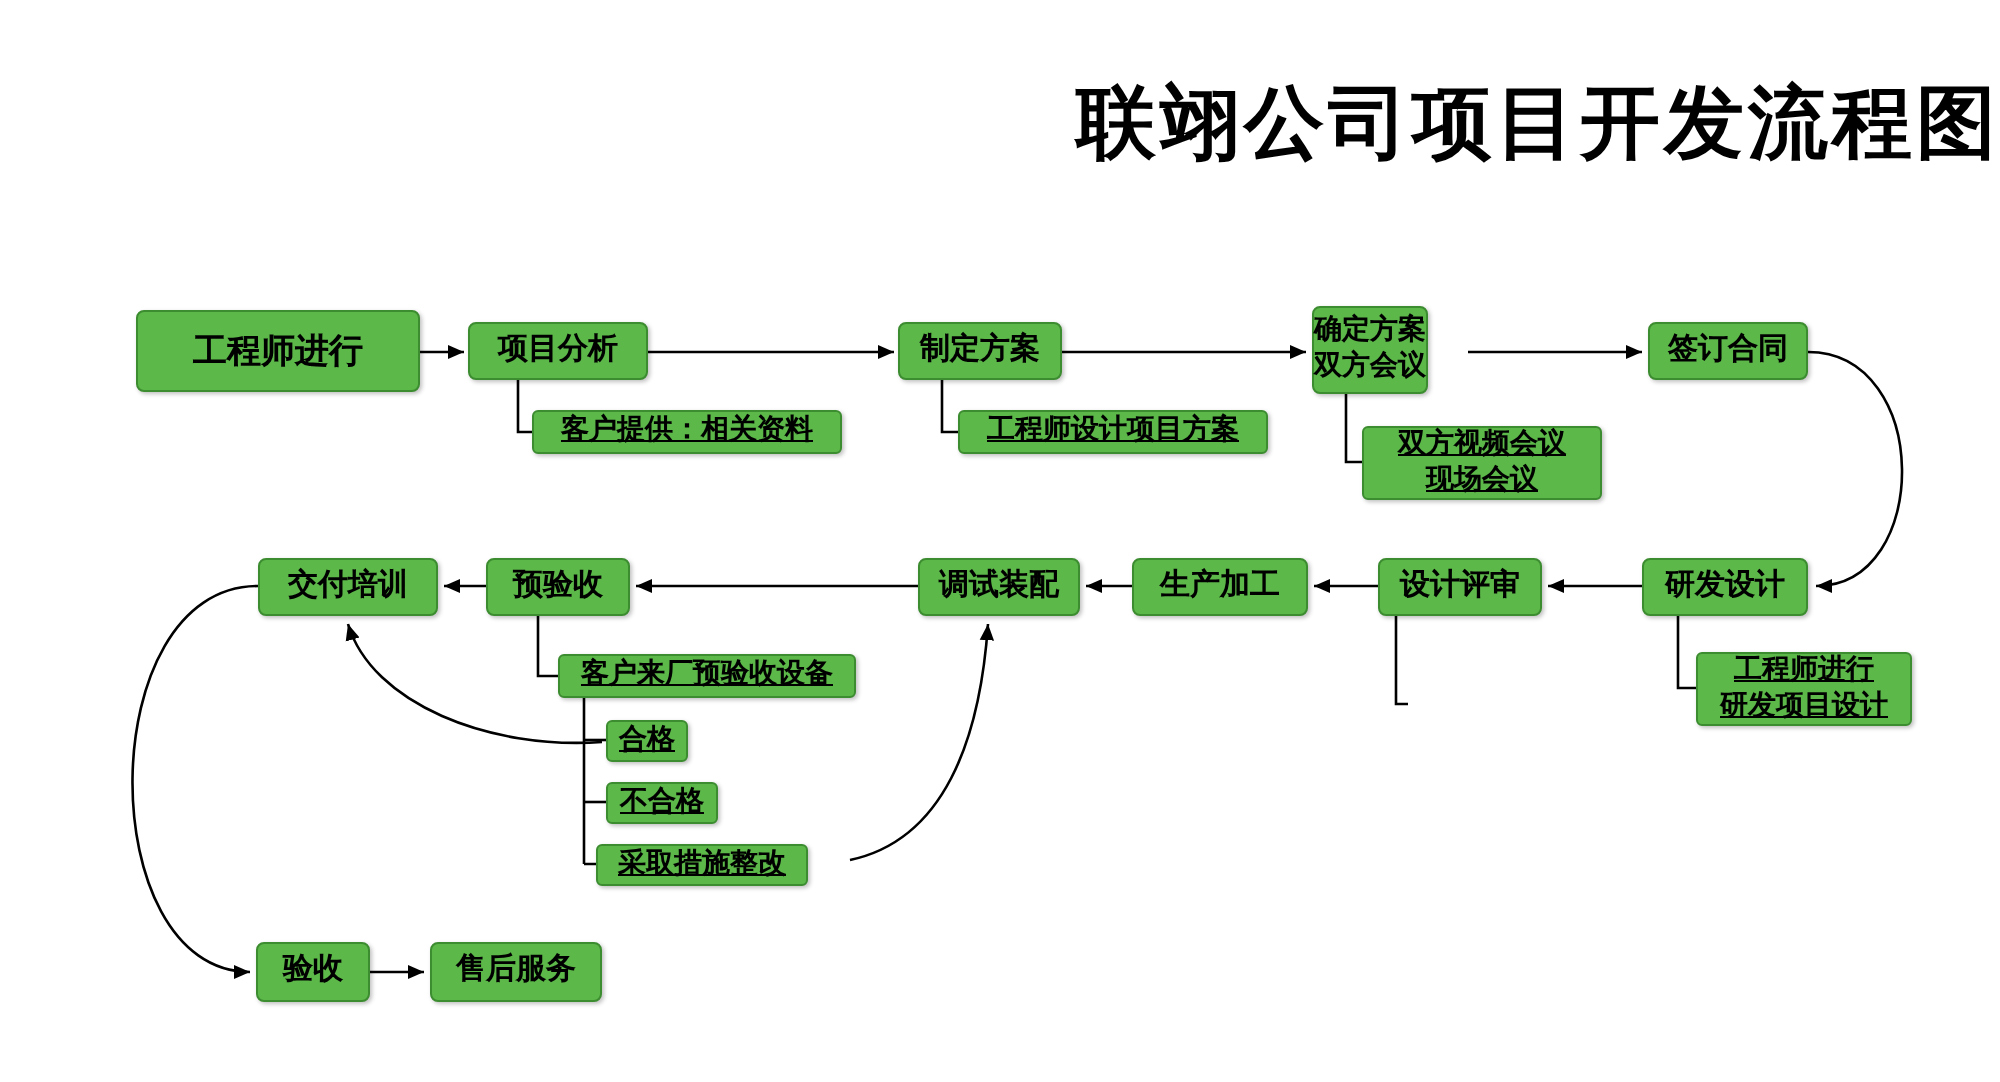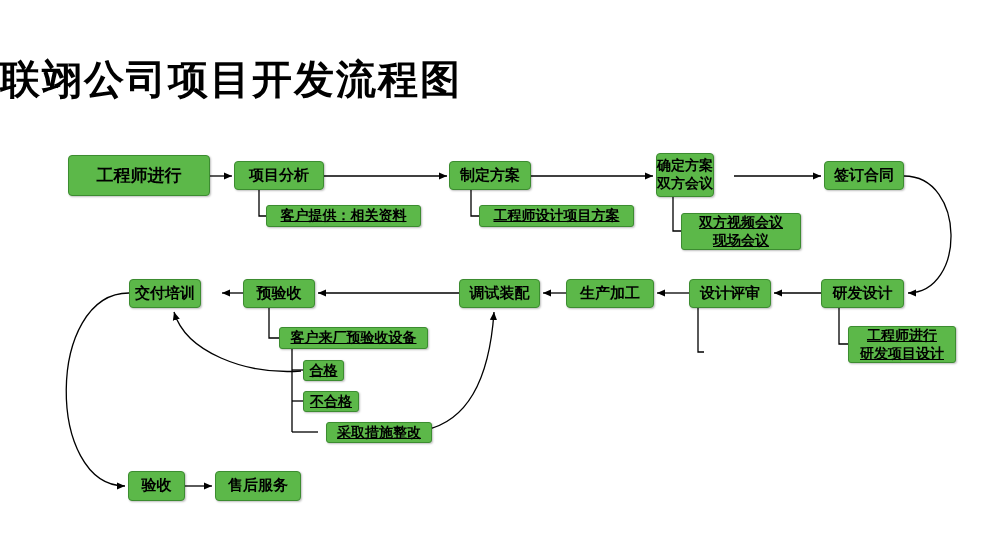--- a/index.html
+++ b/index.html
@@ -9,22 +9,22 @@
     --text:#000000;
     --background:#ffffff;
   }
   html,body{margin:0;padding:0;background:var(--background);}
   .stage{
     position:relative;width:1000px;height:541px;margin:0 auto;
     background:var(--background);overflow:hidden;
     font-family:"Liberation Serif","DejaVu Serif",serif;
   }
   .title{
-    position:absolute;top:52px;left:0;width:100%;margin:0;
-    text-align:left;font-size:40px;font-weight:bold;color:var(--text);
+    position:absolute;top:34px;left:0;width:100%;margin:0;
+    text-align:right;font-size:40px;font-weight:bold;color:var(--text);
     letter-spacing:2px;
   }
   svg.wires{position:absolute;left:0;top:0;width:1000px;height:541px;pointer-events:none;}
   svg.wires path.ln{stroke:var(--line);stroke-width:1.3;fill:none;}
   svg.wires .ah-fill{fill:var(--line);}
   .box{
     position:absolute;box-sizing:border-box;
     background:var(--box-fill);border:1px solid var(--box-border);border-radius:4px;
     display:flex;align-items:center;justify-content:center;
     color:var(--text);font-weight:bold;text-align:center;
@@ -83,30 +83,30 @@
   <div class="box" style="left:449px;top:161px;width:82px;height:29px">制定方案</div>
   <div class="box sm" style="left:656px;top:153px;width:58px;height:44px">确定方案
 双方会议</div>
   <div class="box" style="left:824px;top:161px;width:80px;height:29px">签订合同</div>
 
   <div class="box ann" style="left:266px;top:205px;width:155px;height:22px">客户提供：相关资料</div>
   <div class="box ann" style="left:479px;top:205px;width:155px;height:22px">工程师设计项目方案</div>
   <div class="box ann" style="left:681px;top:213px;width:120px;height:37px">双方视频会议
 现场会议</div>
 
-  <div class="box" style="left:129px;top:279px;width:72px;height:29px">交付培训</div>
+  <div class="box" style="left:129px;top:279px;width:90px;height:29px">交付培训</div>
   <div class="box" style="left:243px;top:279px;width:72px;height:29px">预验收</div>
   <div class="box" style="left:459px;top:279px;width:81px;height:29px">调试装配</div>
   <div class="box" style="left:566px;top:279px;width:88px;height:29px">生产加工</div>
   <div class="box" style="left:689px;top:279px;width:82px;height:29px">设计评审</div>
   <div class="box" style="left:821px;top:279px;width:83px;height:29px">研发设计</div>
 
   <div class="box ann" style="left:279px;top:327px;width:149px;height:22px">客户来厂预验收设备</div>
   <div class="box ann" style="left:303px;top:360px;width:41px;height:21px">合格</div>
   <div class="box ann" style="left:303px;top:391px;width:56px;height:21px">不合格</div>
-  <div class="box ann" style="left:326px;top:422px;width:106px;height:21px">采取措施整改</div>
+  <div class="box ann" style="left:298px;top:422px;width:106px;height:21px">采取措施整改</div>
   <div class="box ann" style="left:848px;top:326px;width:108px;height:37px">工程师进行
 研发项目设计</div>
 
   <div class="box" style="left:128px;top:471px;width:57px;height:30px">验收</div>
   <div class="box" style="left:215px;top:471px;width:86px;height:30px">售后服务</div>
 
 </div>
 
 </body></html>

